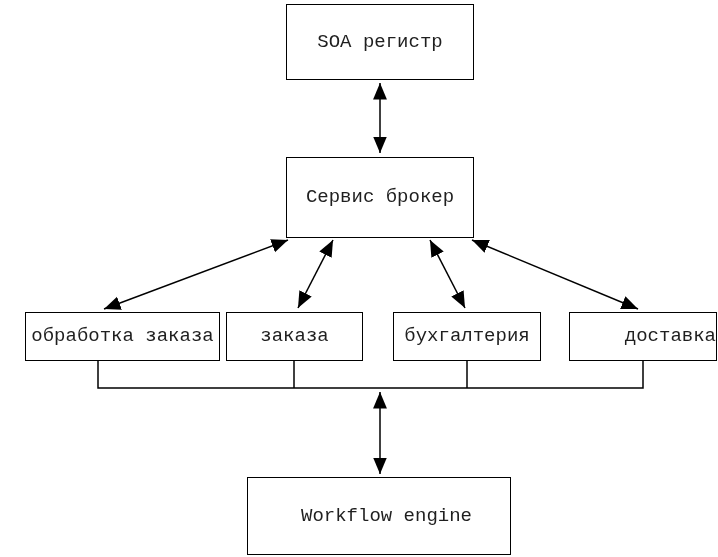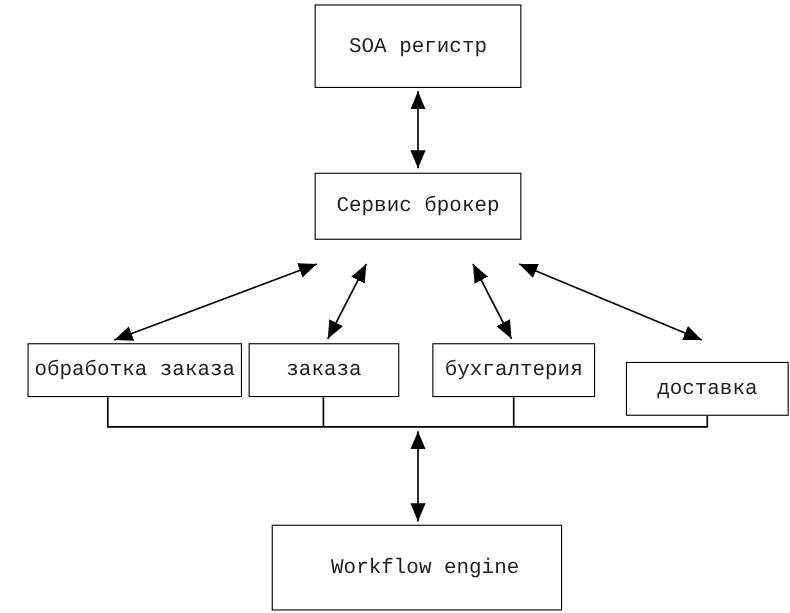--- a/index.html
+++ b/index.html
@@ -26,25 +26,25 @@
     align-items: center;
     justify-content: center;
     background: #ffffff;
     border: 1.5px solid #000000;
     color: #1f1f1f;
     font-size: 19px;
     line-height: 1;
     white-space: nowrap;
   }
   #n-soa     { left: 286px; top: 4px;   width: 188px; height: 76px; }
-  #n-broker  { left: 286px; top: 157px; width: 188px; height: 61px; }
+  #n-broker  { left: 286px; top: 157px; width: 188px; height: 81px; }
   #n-order   { left: 1px;   top: 312px; width: 195px; height: 49px; margin-left: 24px; }
   #n-wh      { left: 226px; top: 312px; width: 137px; height: 49px; }
   #n-acc     { left: 393px; top: 312px; width: 148px; height: 49px; }
-  #n-del     { left: 569px; top: 329px; width: 148px; height: 49px; }
+  #n-del     { left: 569px; top: 312px; width: 148px; height: 49px; justify-content: flex-end; }
   #n-wf      { left: 247px; top: 477px; width: 264px; height: 78px; padding-left: 15px; }
 </style>
 </head>
 <body>
 
 <div class="canvas">
 
   <svg class="wires" width="718" height="557" viewBox="0 0 718 557" aria-hidden="true">
     <defs>
       <marker id="ah" viewBox="0 0 10 10" refX="10" refY="5" markerWidth="11" markerHeight="11" orient="auto-start-reverse">

